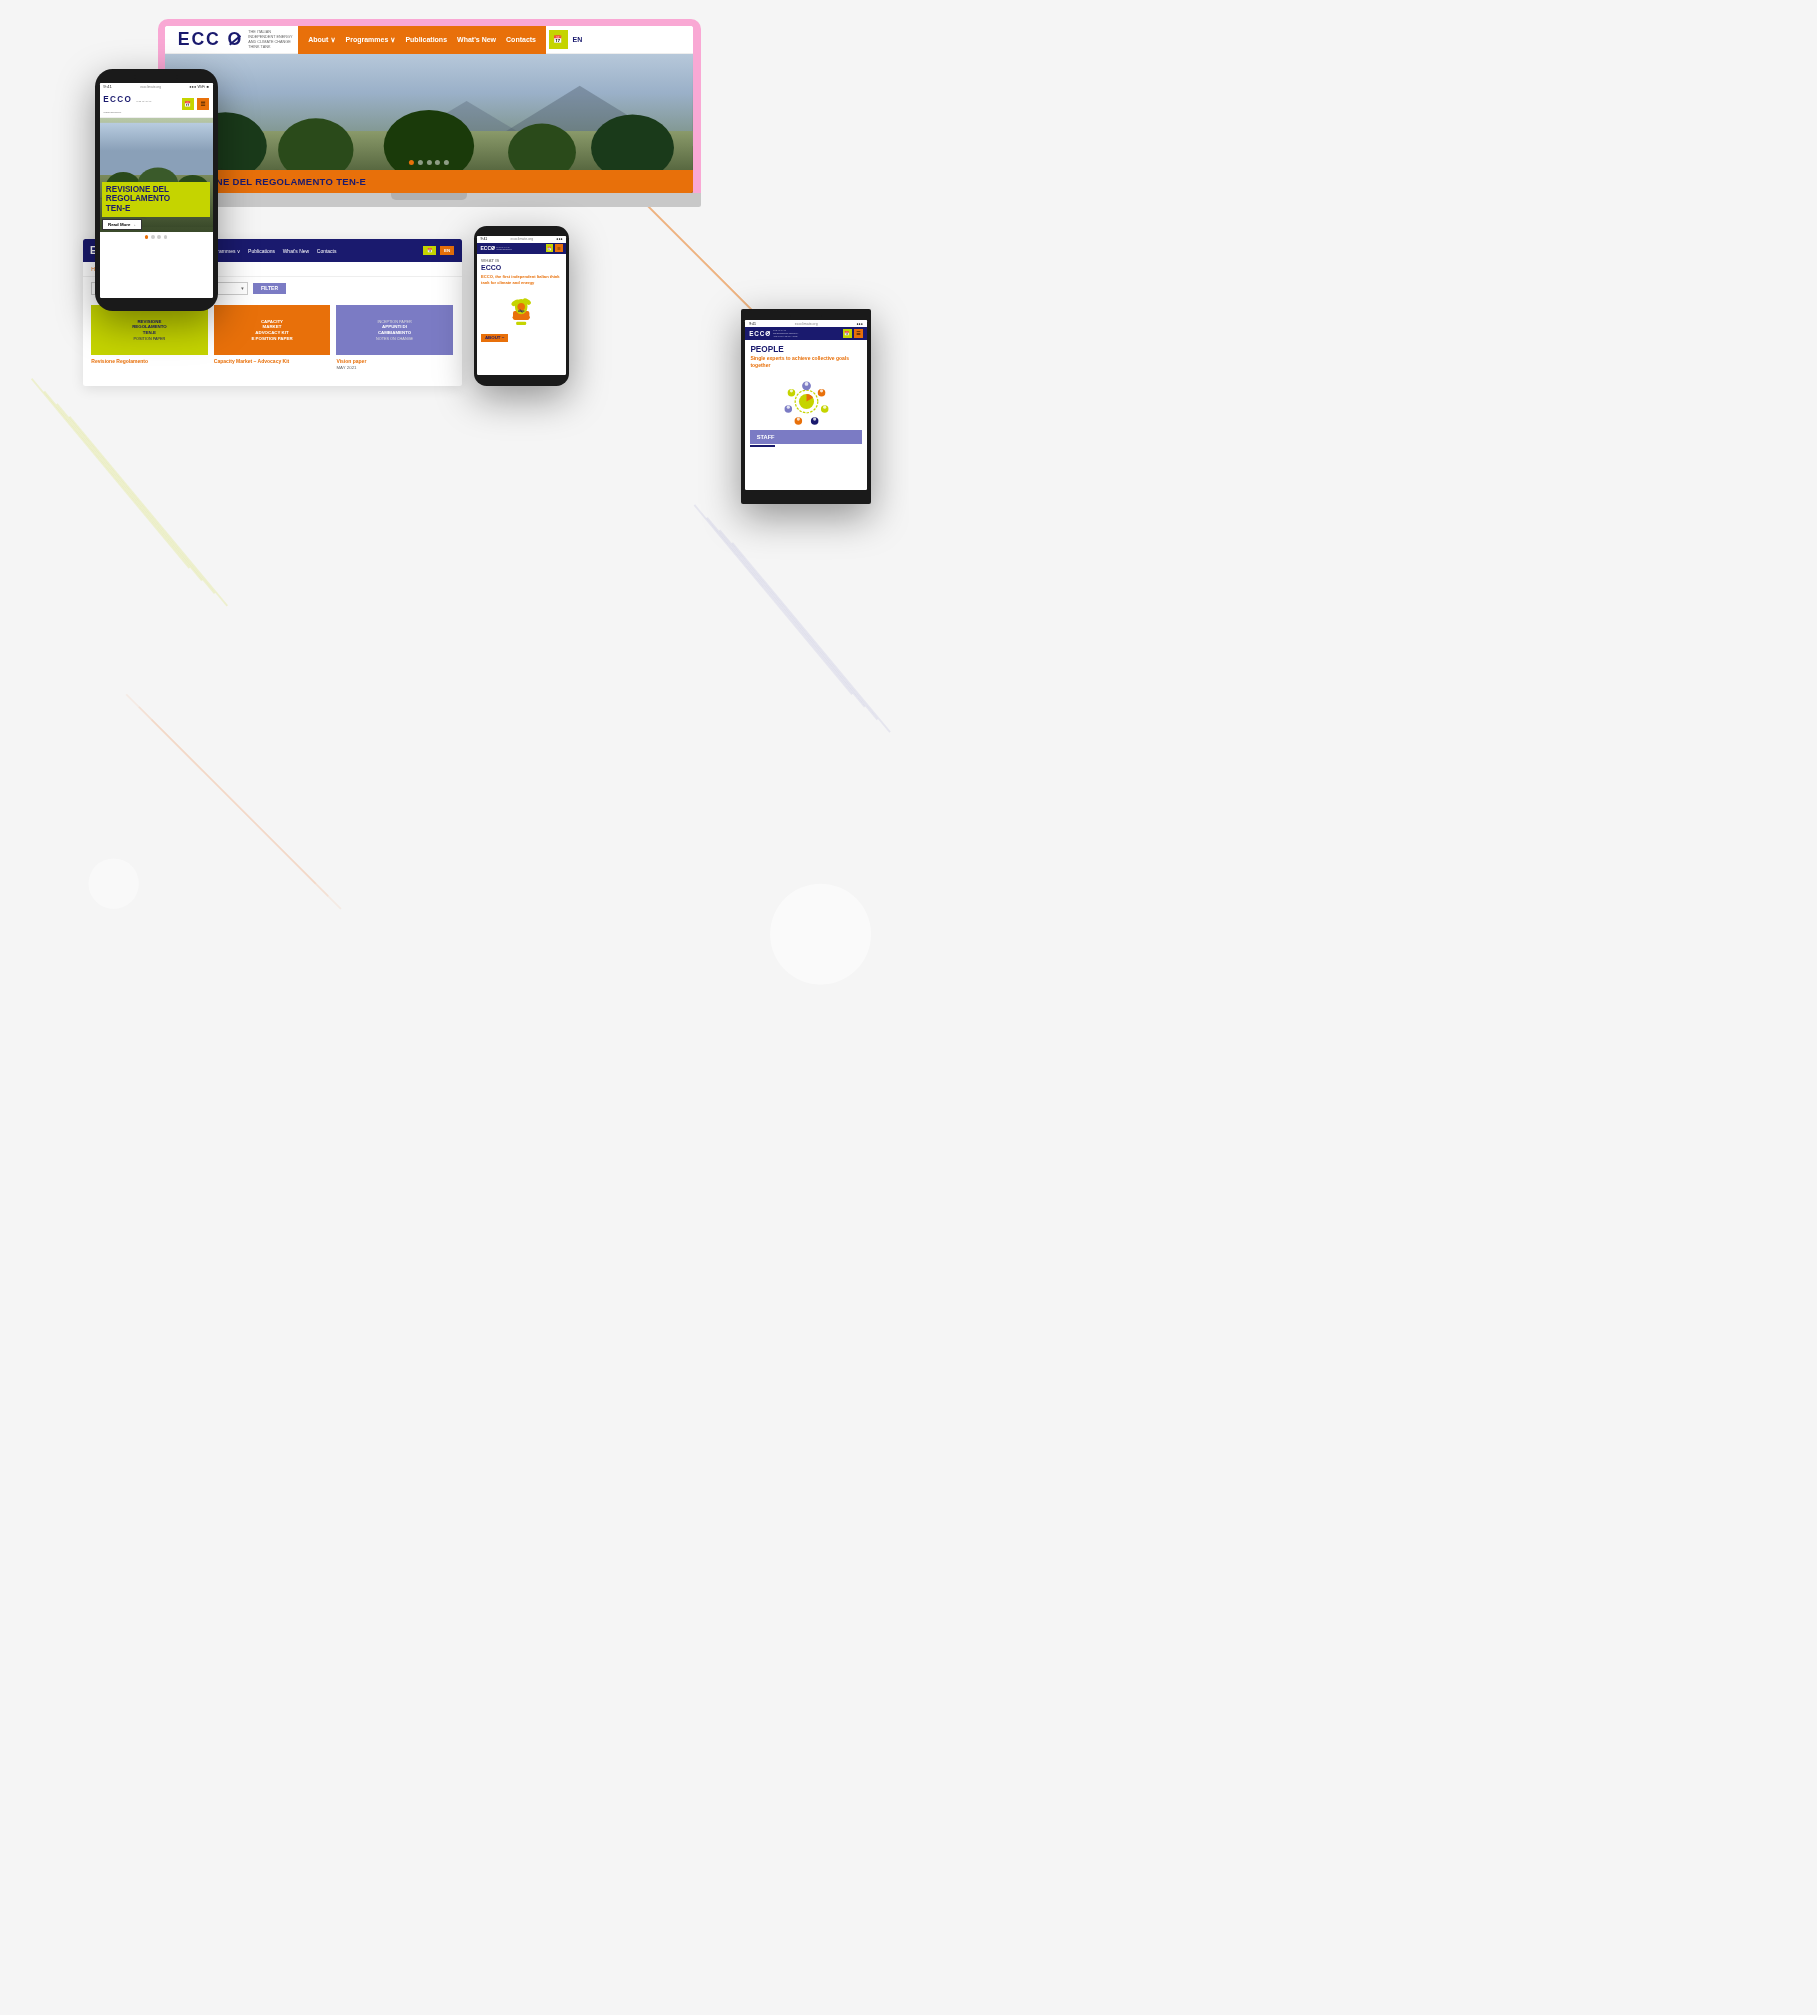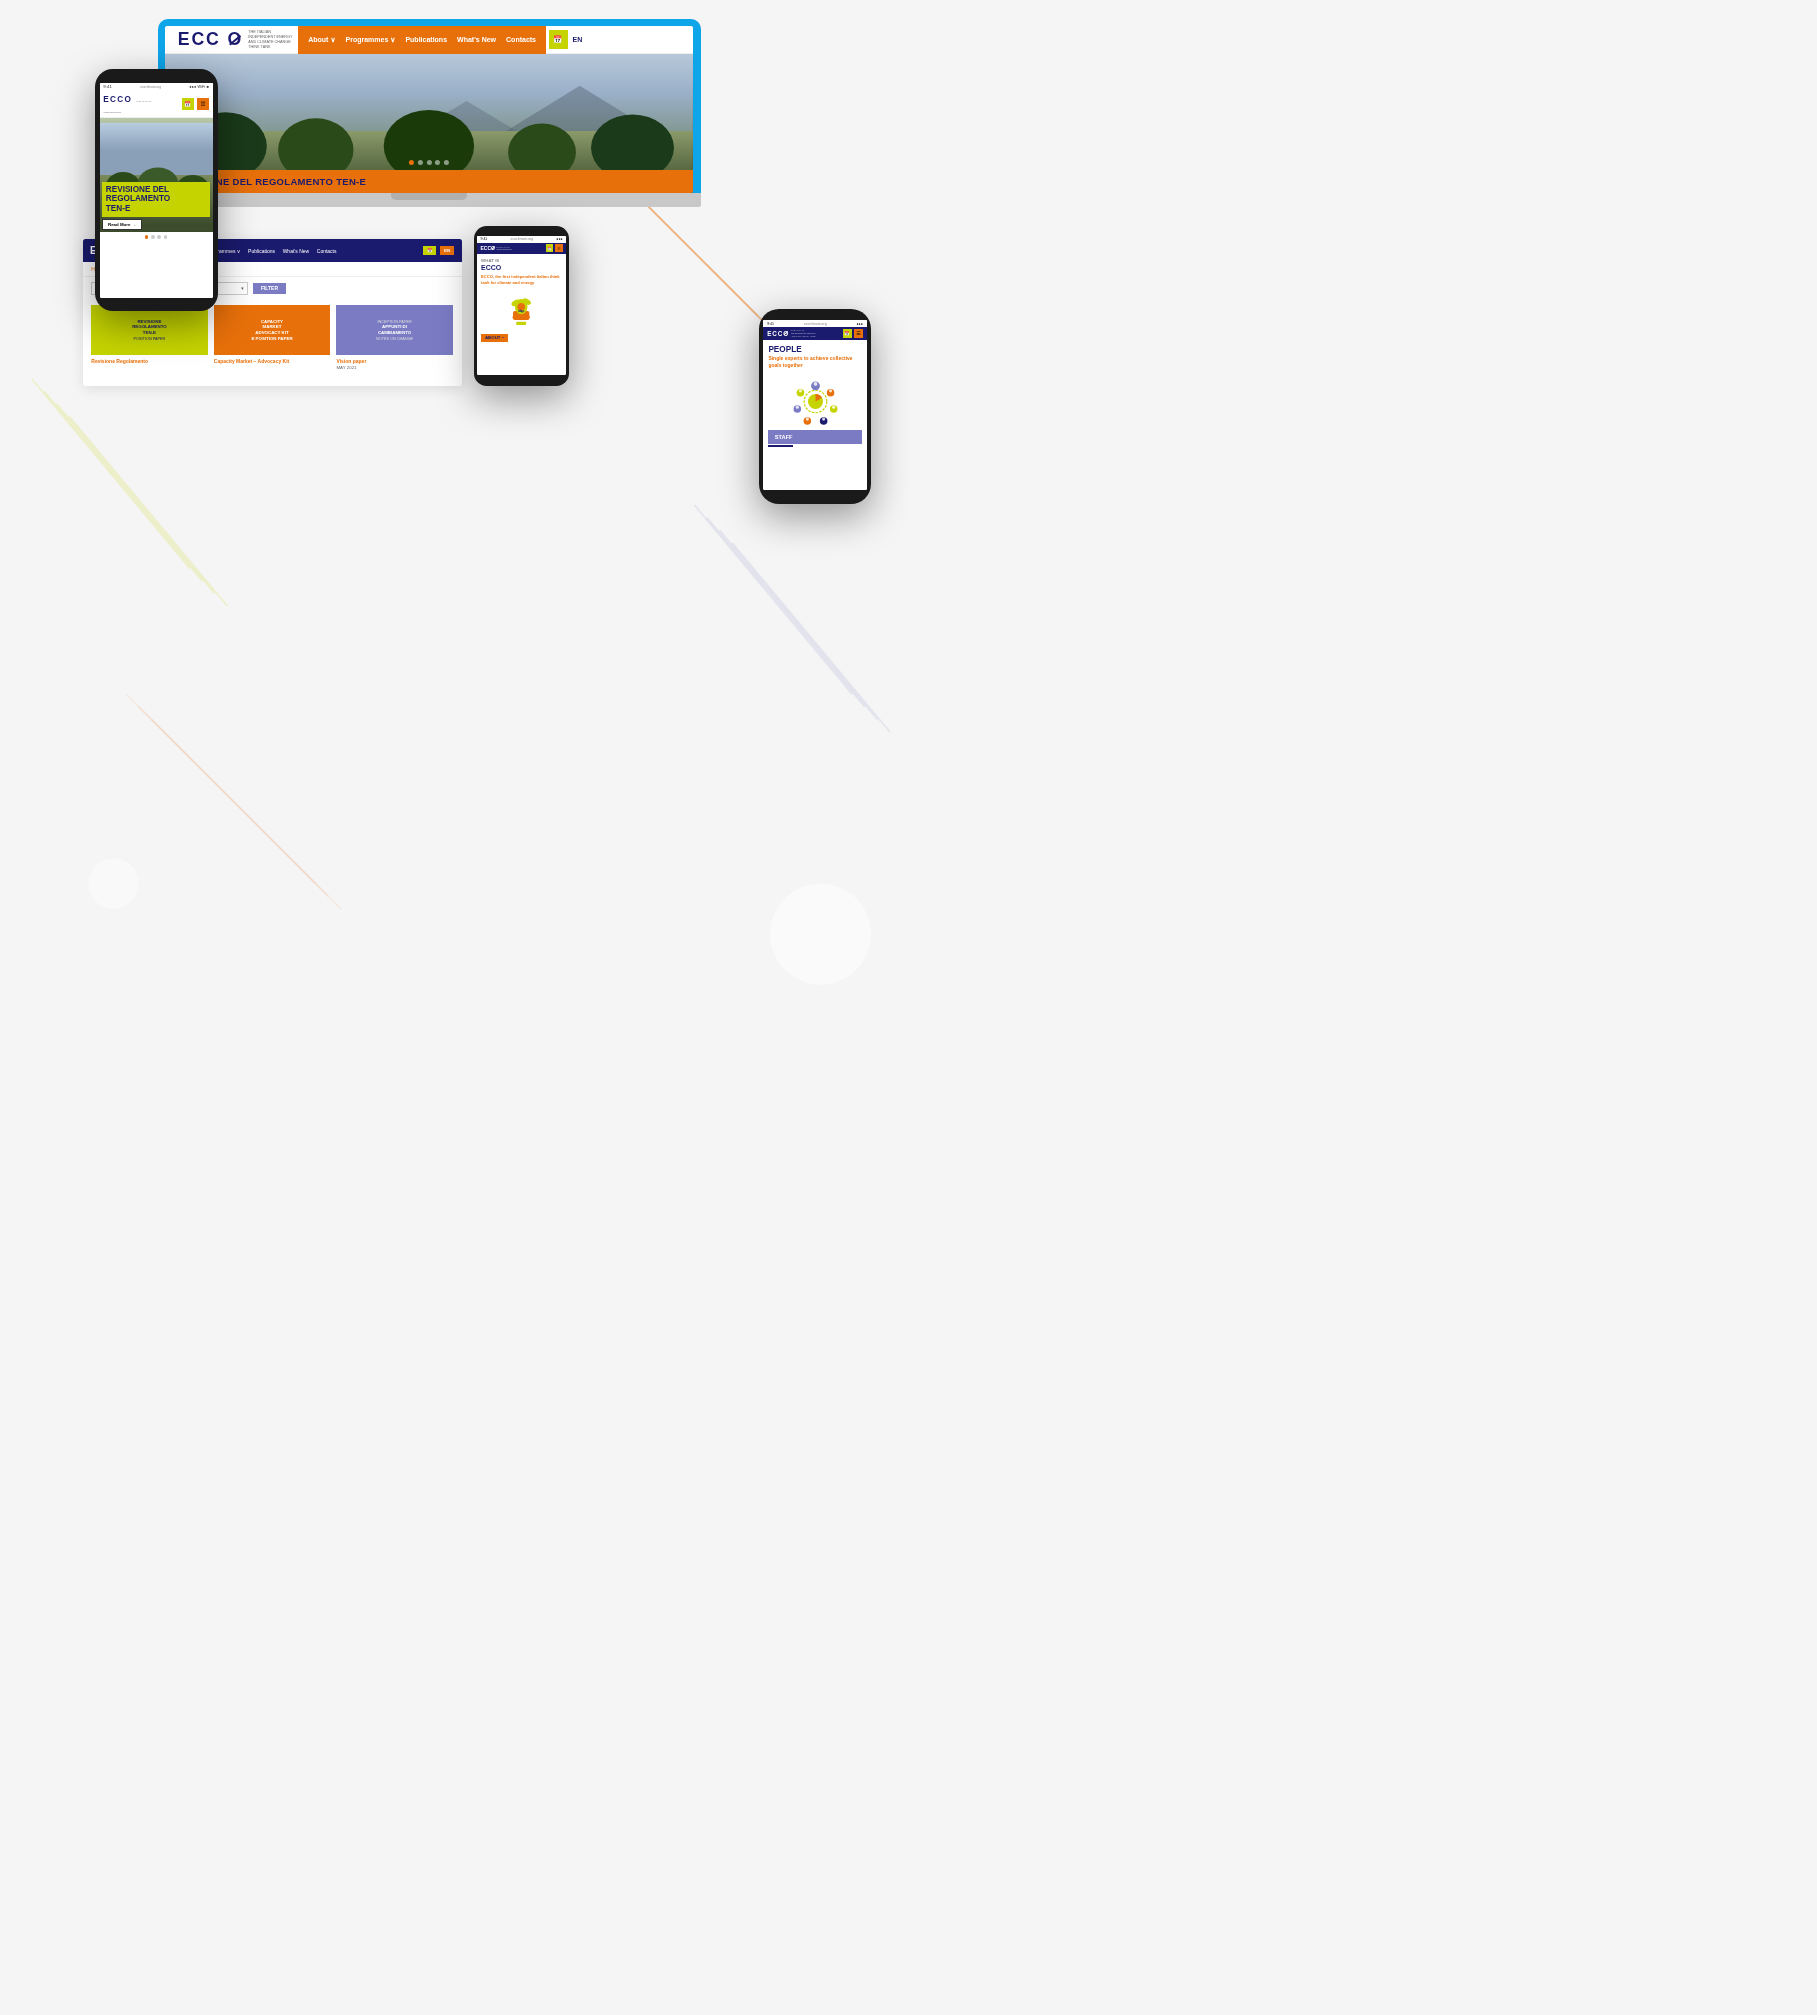--- a/index.html
+++ b/index.html
@@ -31,21 +31,21 @@
 
     
     .laptop-container {
       position: relative;
       width: 543px;
       margin-left: 50px;
       margin-top: 6.3px;
     }
 
     .laptop-screen-outer {
-      background: #0ea5e9;
+      background: #f9a8d4;
       border-radius: 10px 10px 0 0;
       padding: 7.6px 7.6px 0;
       position: relative;
     }
 
     .laptop-screen-inner {
       background: #fff;
       border-radius: 2.5px;
       overflow: hidden;
       width: 100%;
@@ -838,21 +838,21 @@
             <div style="background:#e8700a; padding:1.9px 3.8px; font-size:4.4px; font-weight:700; color:#1a1a6e; text-transform:uppercase; display:inline-block; margin-top:2.5px; cursor:pointer;">About ~</div>
           </div>
         </div>
         <div style="width:25px; height:1.3px; background:#1a1a1a; border-radius:0.6px; margin:2.5px auto;"></div>
       </div>
 
     </div>
 
   </div>
 
-  <div style="position:absolute; right:38px; top:309px; width:112px; background:#1a1a1a; border-radius:20px; padding:5.7px 4.4px; box-shadow:0 12.6px 38px rgba(0,0,0,0.4); z-index:20;">
+  <div style="position:absolute; right:38px; top:309px; width:130px; background:#1a1a1a; border-radius:2px; padding:5.7px 4.4px; box-shadow:0 12.6px 38px rgba(0,0,0,0.4); z-index:20;">
     <div style="width:32px; height:2.5px; background:#1a1a1a; border-radius:1.3px; margin:0 auto 3.2px;"></div>
     <div style="background:#fff; min-height:170px; border-radius:1.3px; overflow:hidden;">
 
       <div style="background:#fff; padding:1.3px 3.8px; display:flex; justify-content:space-between; font-size:3.5px;">
         <span>9:41</span>
         <span style="color:#888;">ecoclimate.org</span>
         <span>●●●</span>
       </div>
 
       <div style="display:flex; align-items:center; padding:1.9px 3.8px; background:#1a1a6e;">

